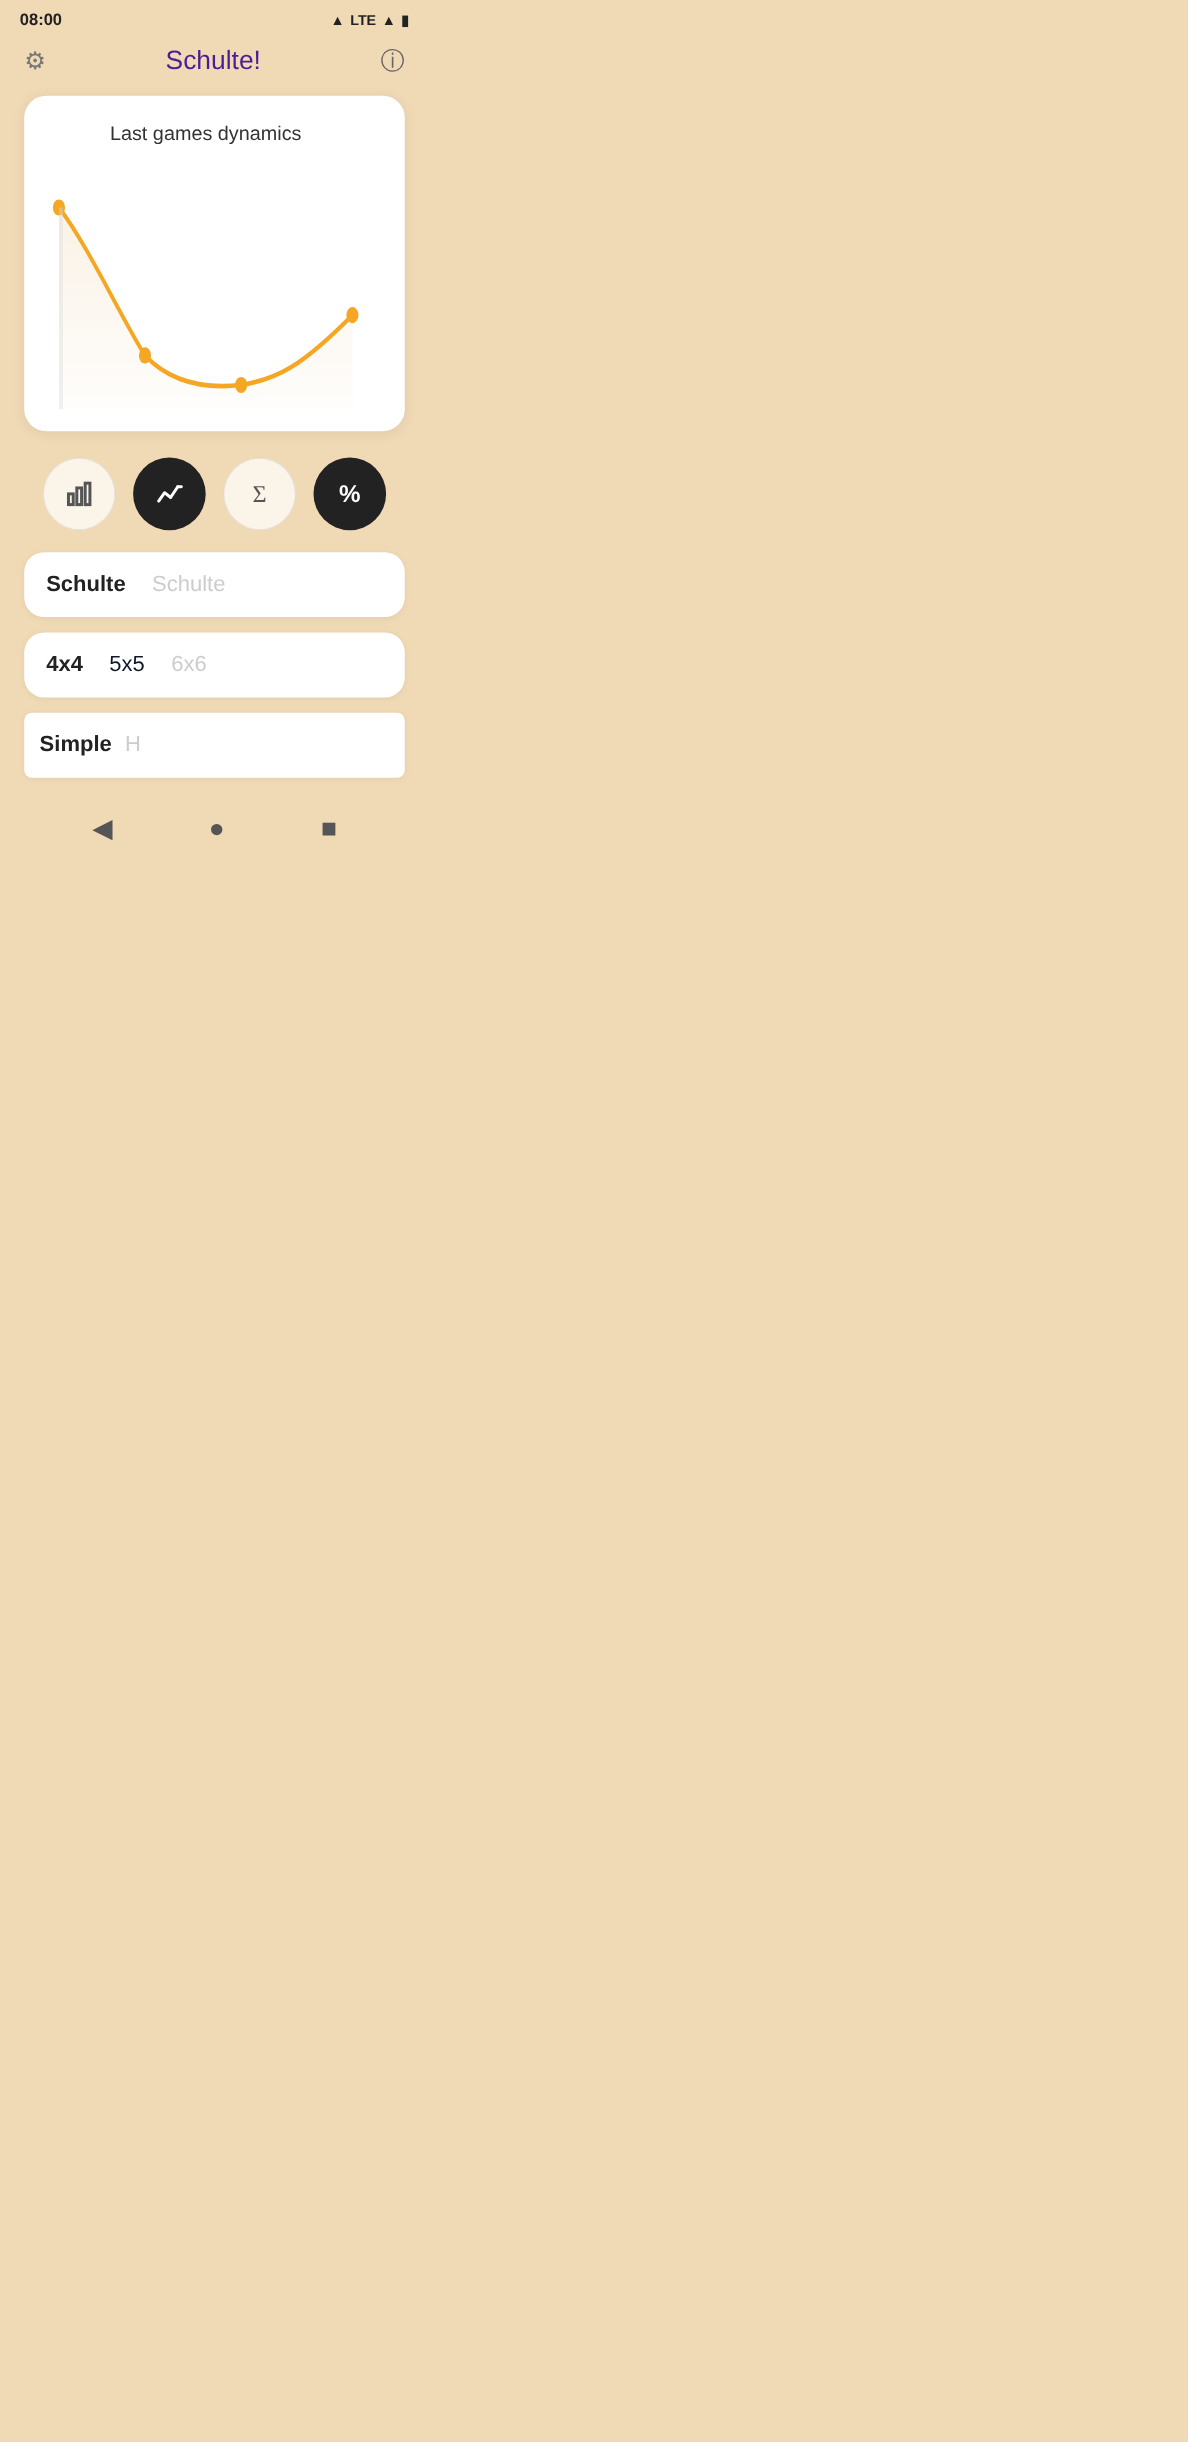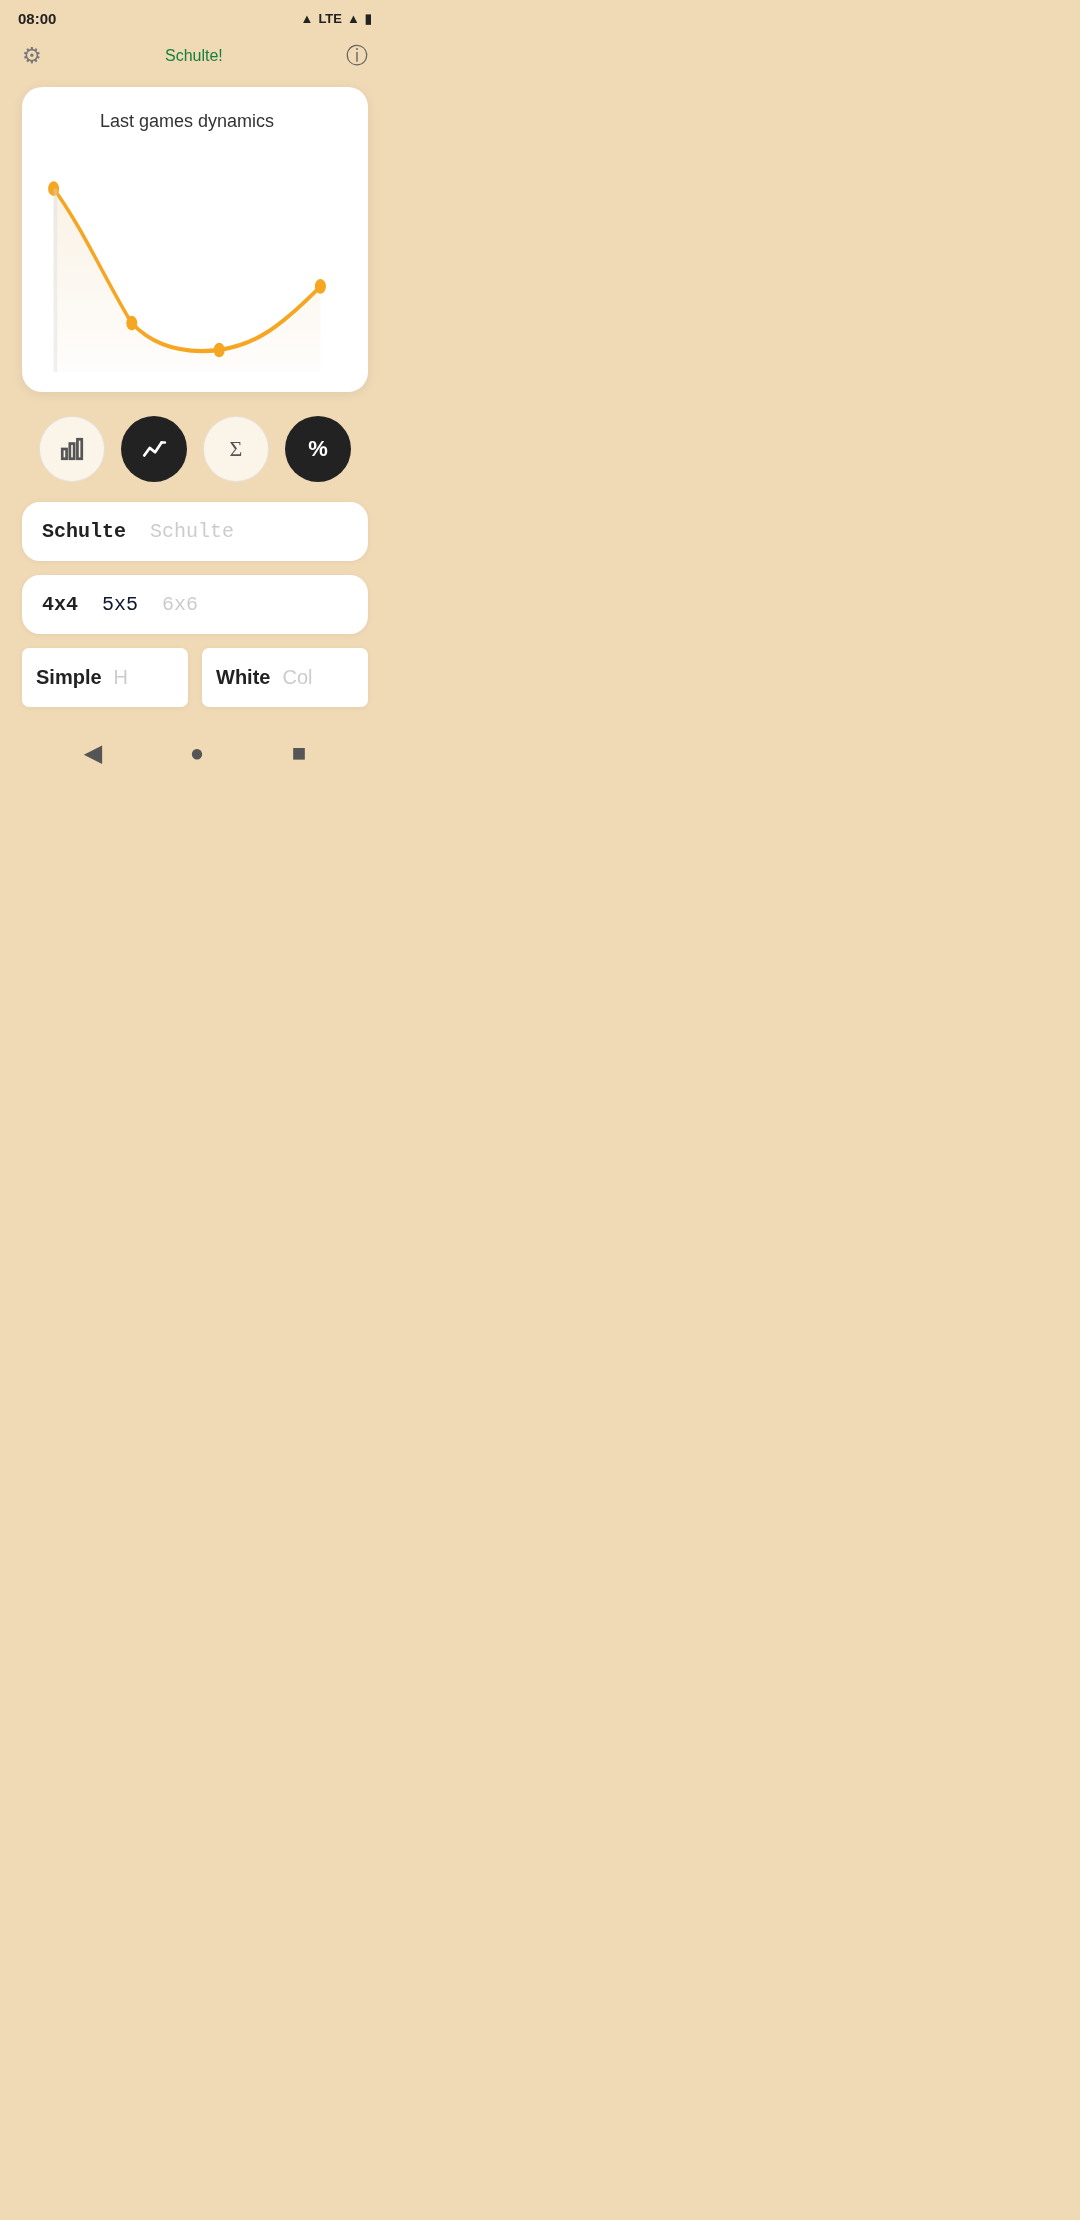--- a/index.html
+++ b/index.html
@@ -35,23 +35,23 @@
 
     
     .header {
       display: flex;
       justify-content: space-between;
       align-items: center;
       padding: 8px 22px 16px 22px;
     }
 
     .header-title {
-      font-size: 16px;
+      font-size: 24px;
       font-weight: 500;
-      color: #15803d;
+      color: #4c1d95;
     }
 
     .header-icon {
       font-size: 22px;
       color: #666;
       cursor: pointer;
     }
 
     .gear-icon {
       font-size: 22px;
@@ -117,21 +117,20 @@
     .selector-card {
       margin: 0 22px 14px 22px;
       background: #fff;
       border-radius: 18px;
       padding: 18px 20px;
       display: flex;
       align-items: flex-start;
       gap: 24px;
       overflow: hidden;
       box-shadow: 0 1px 6px rgba(0,0,0,0.05);
-      font-family: Liberation Mono, monospace;
     }
 
     .selector-option {
       font-size: 20px;
       color: #0f172a;
       cursor: pointer;
       white-space: nowrap;
     }
 
     .selector-option.active {
@@ -251,23 +250,19 @@
   <span class="selector-option active">4x4</span>
   <span class="selector-option">5x5</span>
   <span class="selector-option faded">6x6</span>
 </div>
 
 <div class="selector-row-double">
   <div class="selector-half">
     <span class="selector-option active">Simple</span>
     <span class="selector-option faded">H</span>
   </div>
-  <div class="selector-half">
-    <span class="selector-option active">White</span>
-    <span class="selector-option faded">Col</span>
-  </div>
 </div>
 
 <div class="nav-bar">
   <button class="nav-btn" style="background:none;border:none;">◀</button>
   <button class="nav-btn" style="background:none;border:none;">●</button>
   <button class="nav-btn" style="background:none;border:none;">■</button>
 </div>
 
 </body></html>

